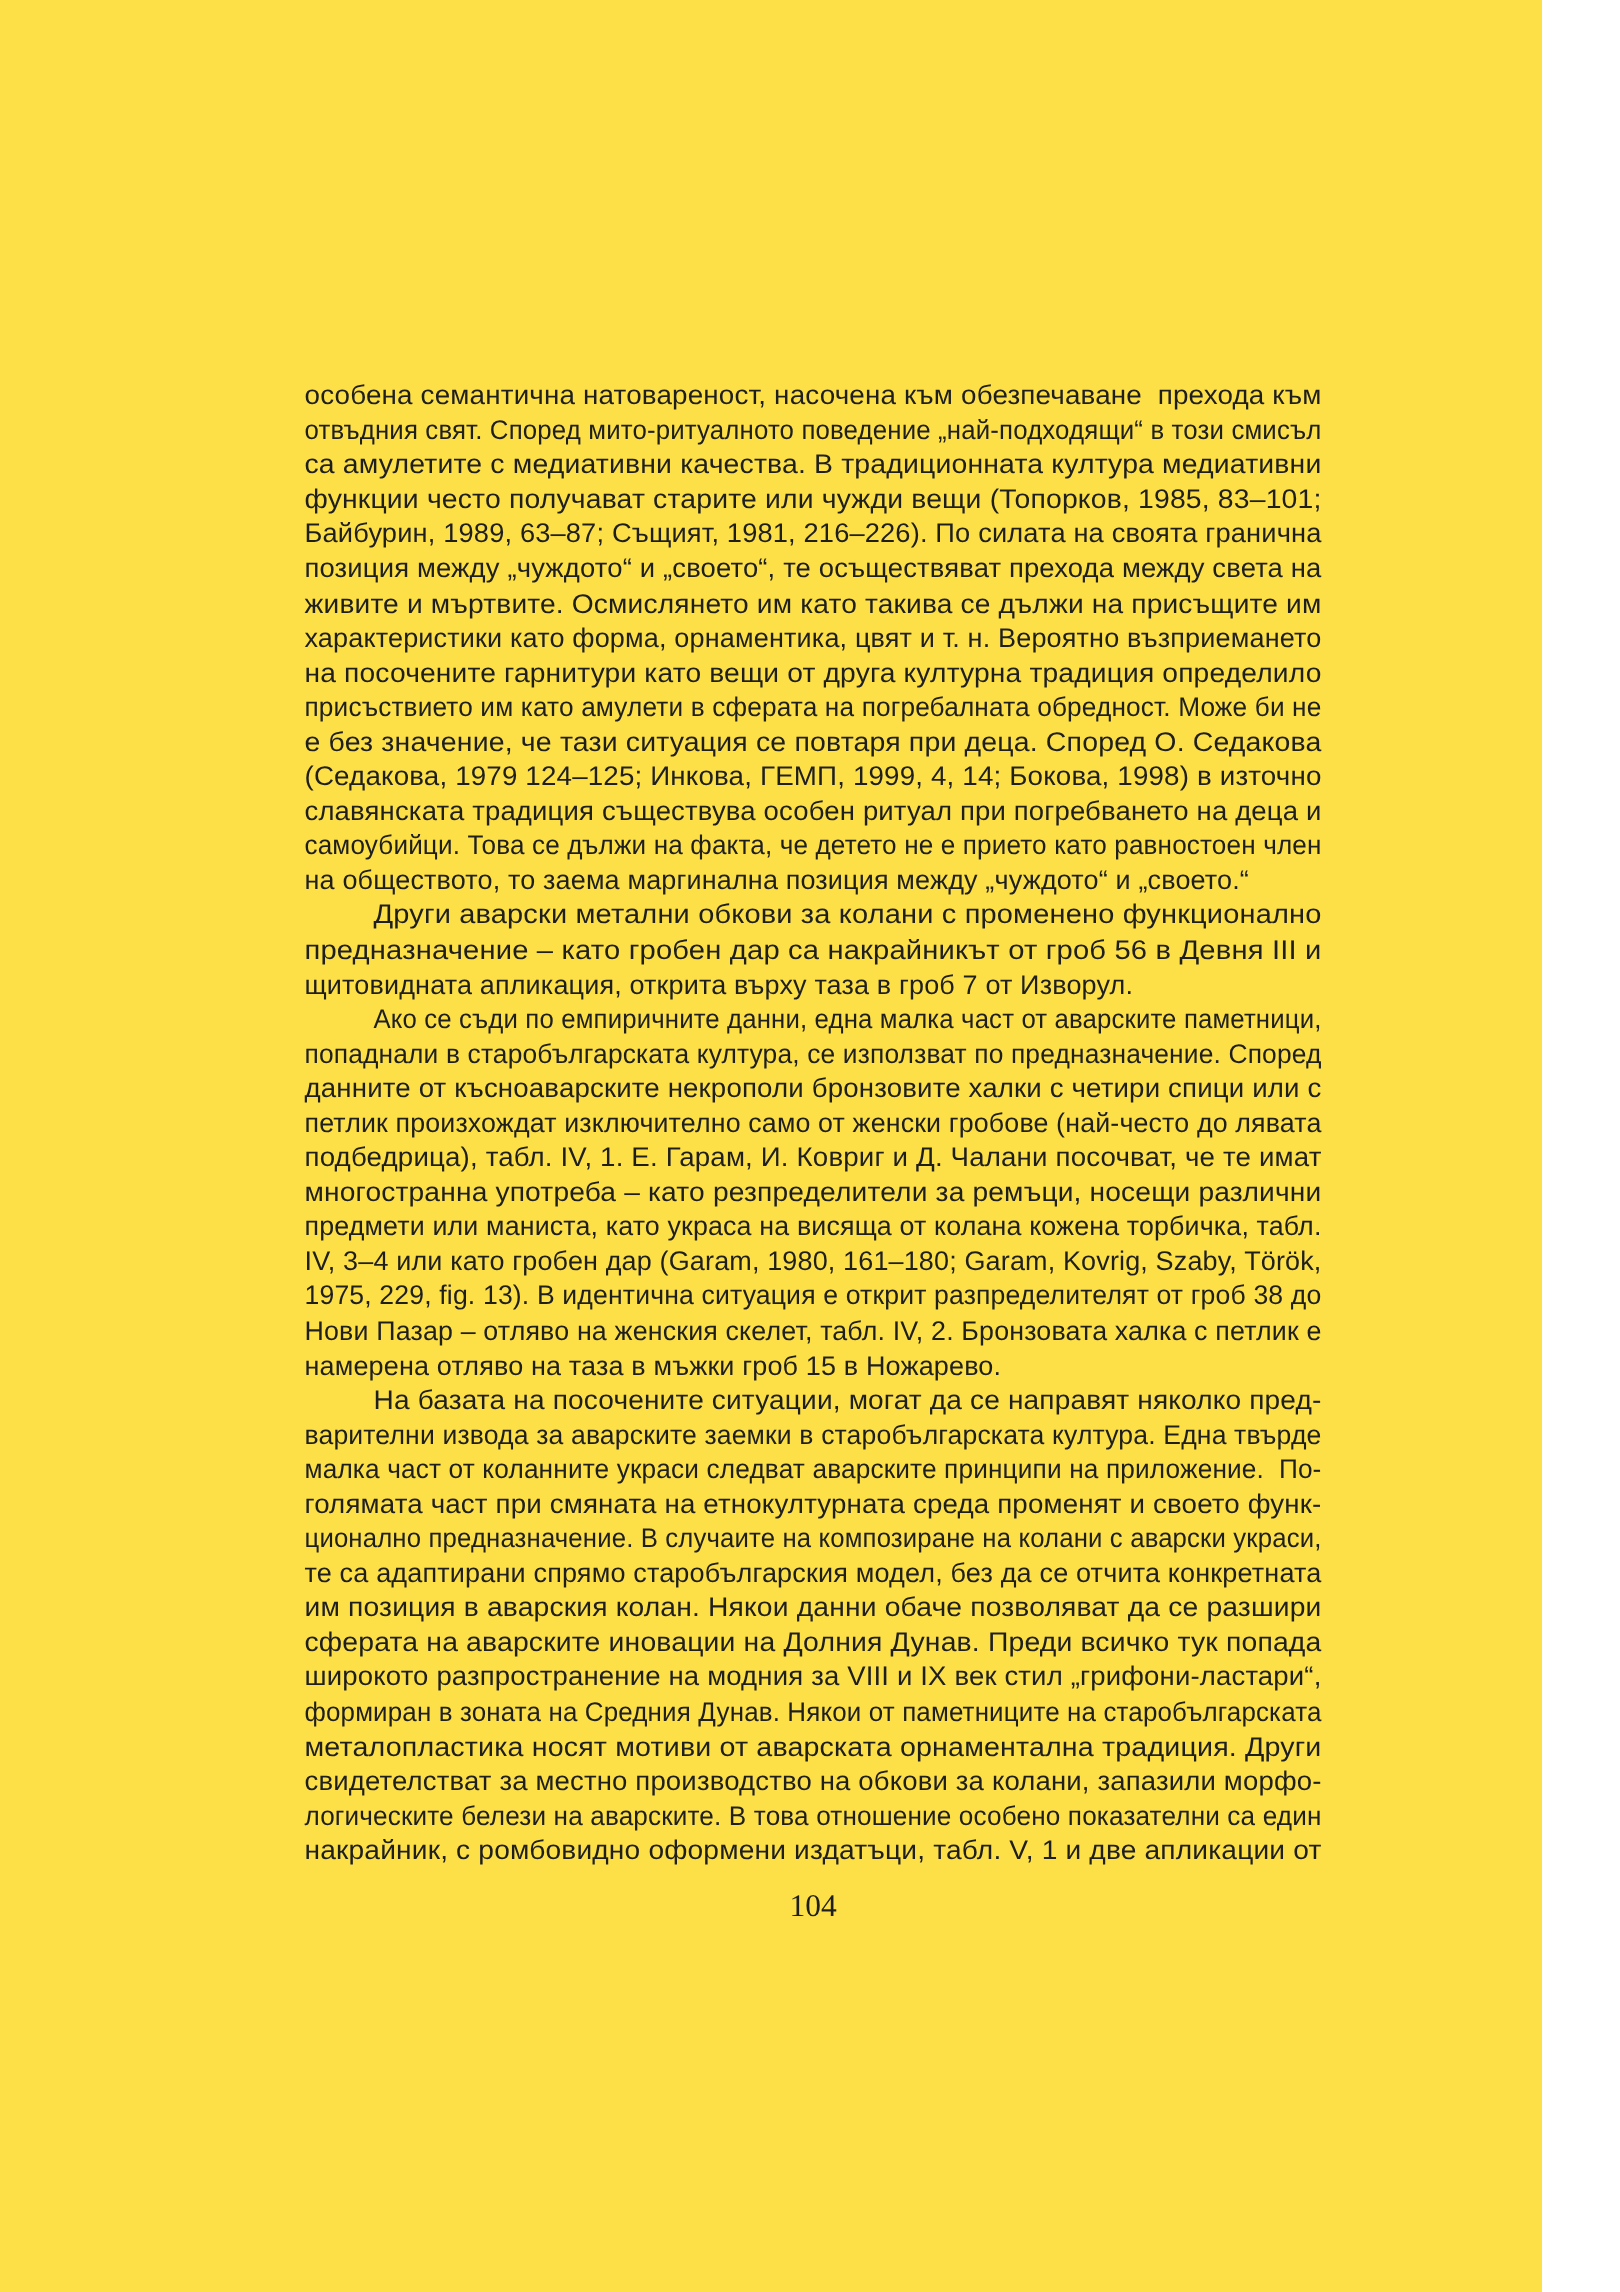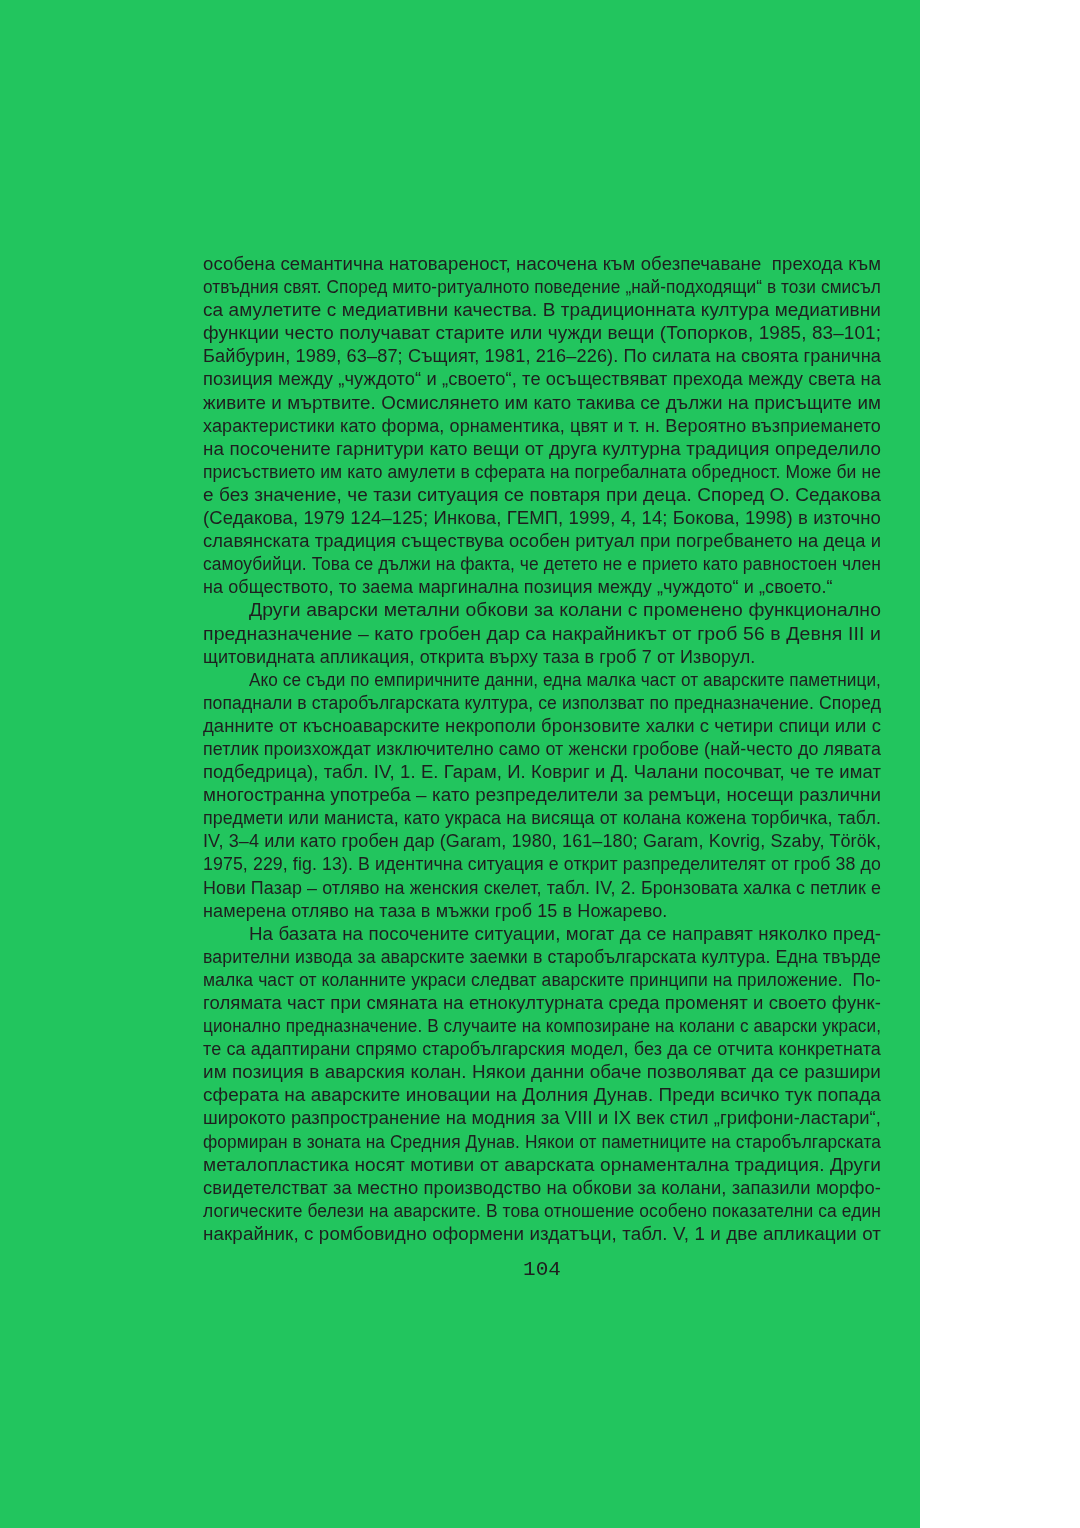--- a/index.html
+++ b/index.html
@@ -3,23 +3,23 @@
 <meta charset="utf-8">
 <style>
   html, body {
     margin: 0;
     padding: 0;
     background: #ffffff;
     font-family: "Liberation Sans", sans-serif;
   }
   .page {
     position: relative;
-    width: 920px;
+    width: 1028px;
     height: 1528px;
-    background: #22c55e;
+    background: #fde047;
     overflow: hidden;
   }
   .text-block {
     position: absolute;
     left: 203px;
     top: 252px;
     width: 678px;
   }
   .para-line {
     display: block;
@@ -32,21 +32,21 @@
     font-size: 18px;
     fill: #1f1f1f;
     letter-spacing: 0.1px;
   }
   .page-number {
     position: absolute;
     left: 203px;
     top: 1258px;
     width: 678px;
     text-align: center;
-    font-family: Liberation Mono, monospace;
+    font-family: Liberation Serif, serif;
     font-size: 21px;
     color: #1f1f1f;
   }
 </style>
 </head>
 <body>
 
 <div class="page">
   <div class="text-block" id="text-block">
       <div>

